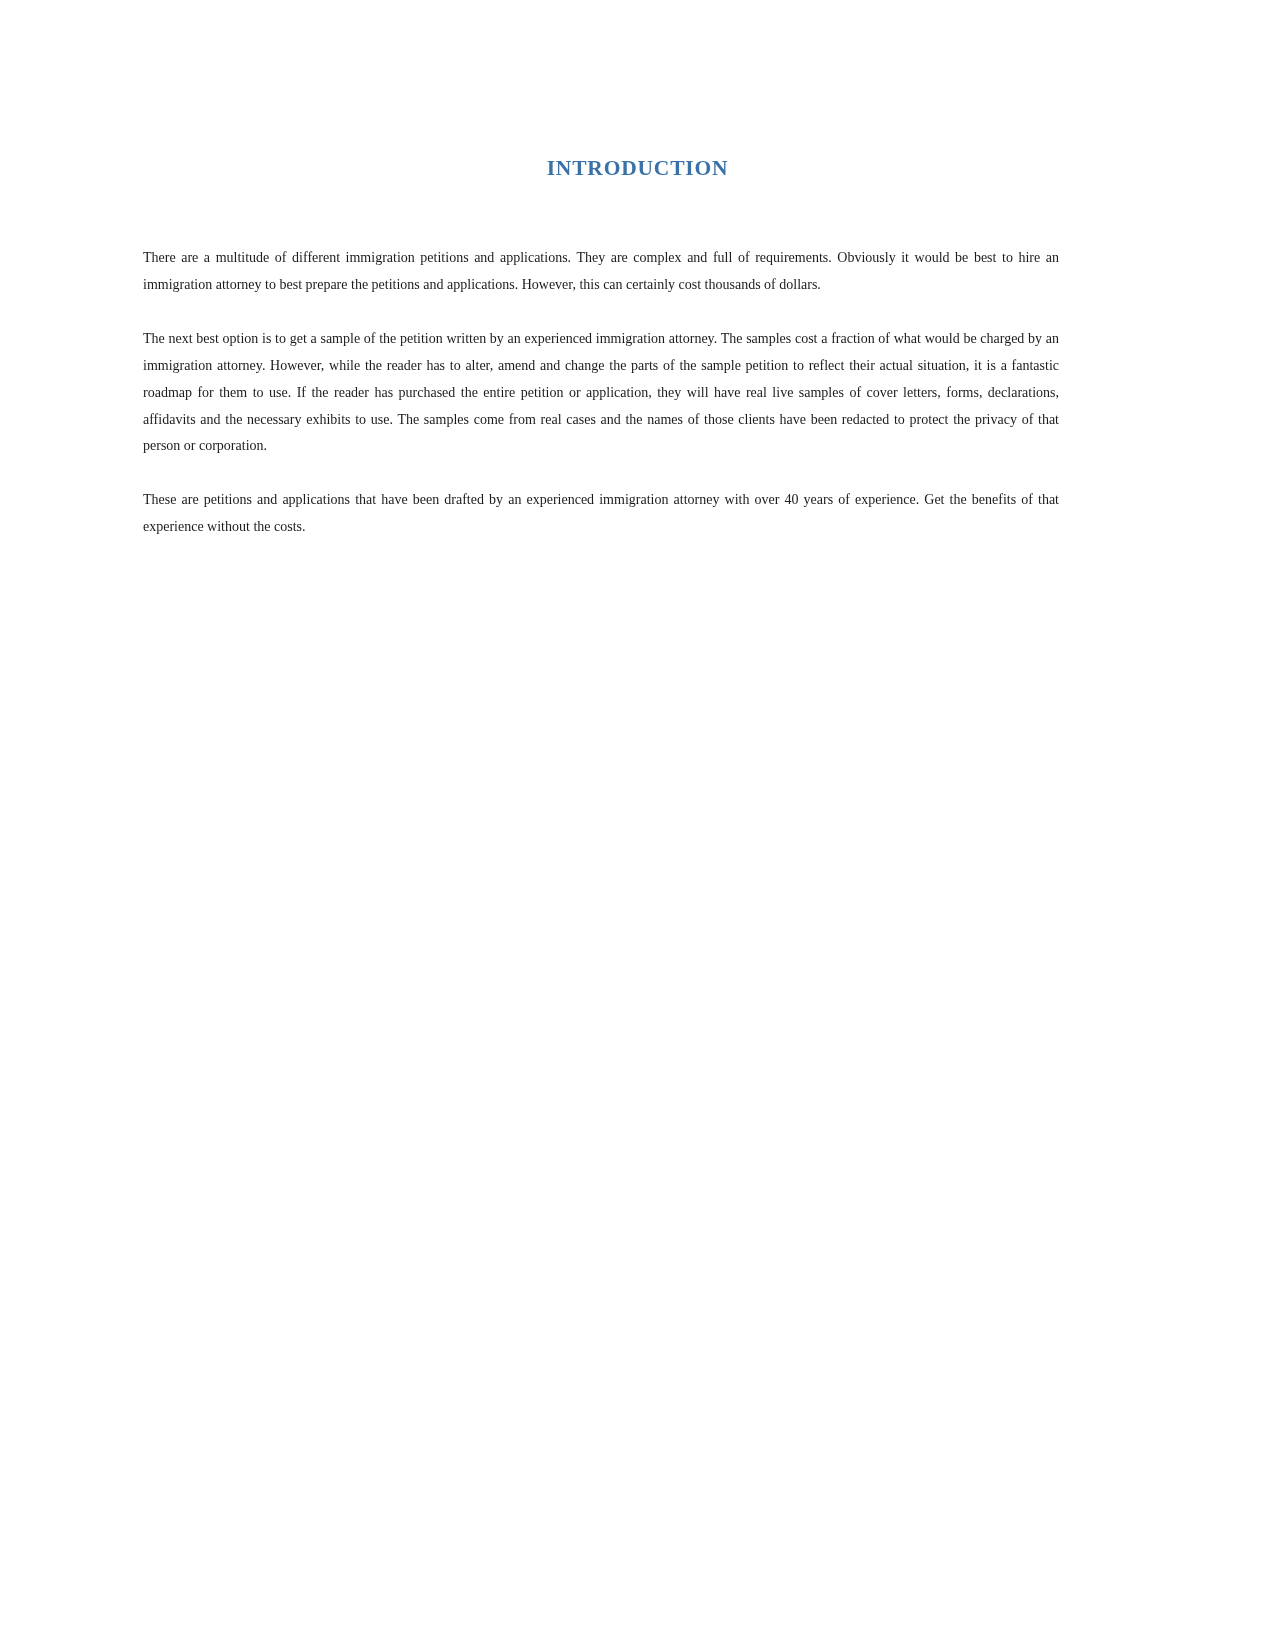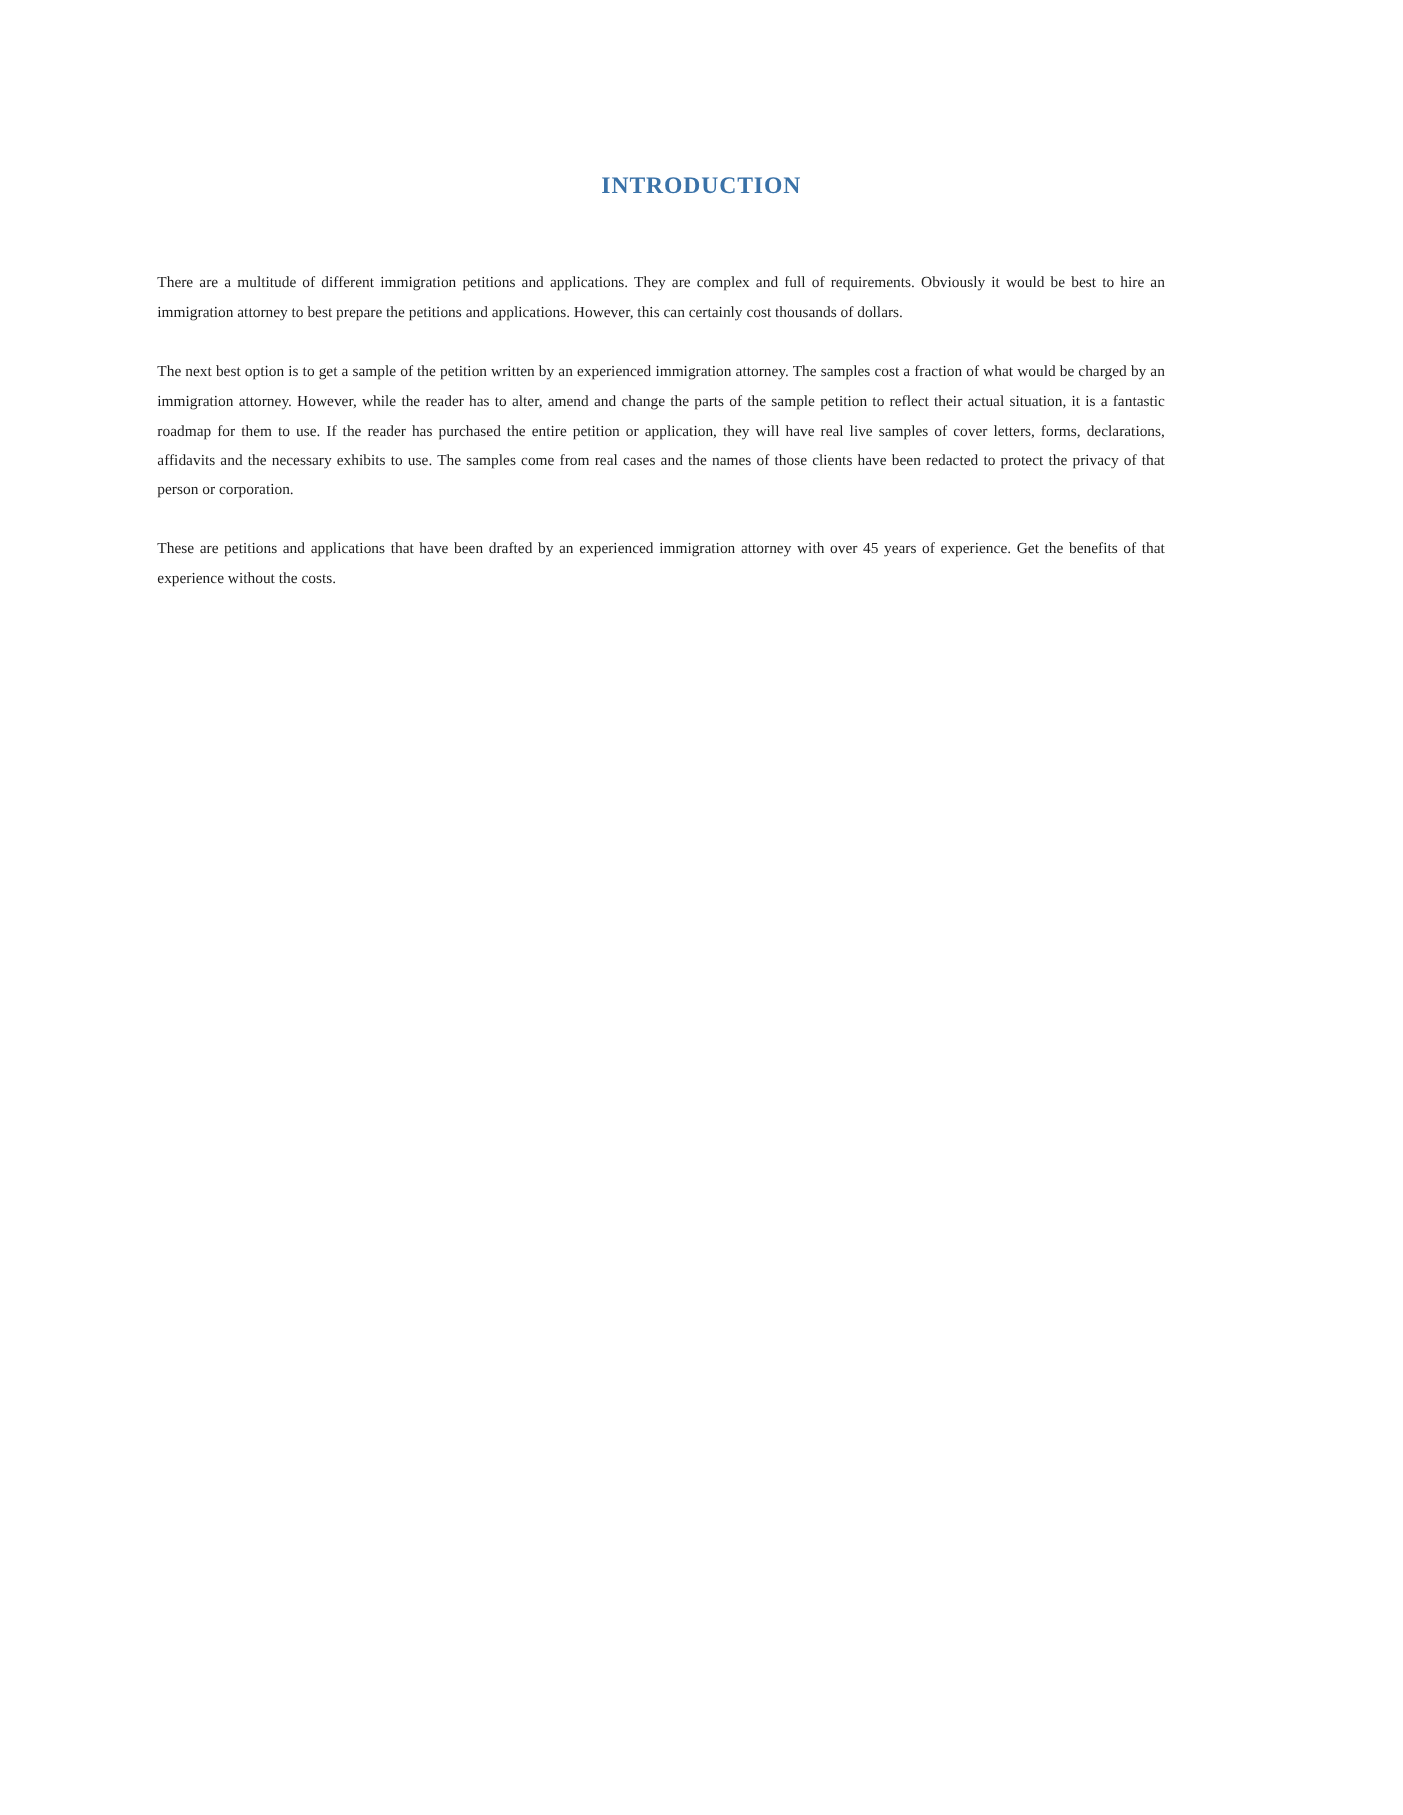--- a/index.html
+++ b/index.html
@@ -67,17 +67,17 @@
 <div class="page">
 
   <h1 class="page-title">INTRODUCTION</h1>
 
   <div class="content">
 
     <p class="para last-line-natural">There are a multitude of different immigration petitions and applications. They are complex and full of requirements. Obviously it would be best to hire an immigration attorney to best prepare the petitions and applications. However,  this can certainly cost thousands of dollars.</p>
 
     <p class="para last-line-natural">The next best option is to get a sample of the petition written by an experienced immigration attorney. The samples cost a fraction of what would be charged by an immigration attorney. However, while the reader has to alter, amend and change the parts of the sample petition to reflect their actual situation, it is a fantastic roadmap for them to use. If the reader has purchased the entire petition or application, they will have real live samples of cover letters, forms, declarations, affidavits and the necessary exhibits to use. The samples come from real cases and the names of those clients have been redacted to protect the privacy of that person or corporation.</p>
 
-    <p class="para last-line-natural">These are petitions and applications that have been drafted by an experienced immigration attorney with over 45 years of experience. Get the benefits of that experience without the costs.</p>
+    <p class="para last-line-natural">These are petitions and applications that have been drafted by an experienced immigration attorney with over 40 years of experience. Get the benefits of that experience without the costs.</p>
 
   </div>
 
 </div>
 
 </body></html>

